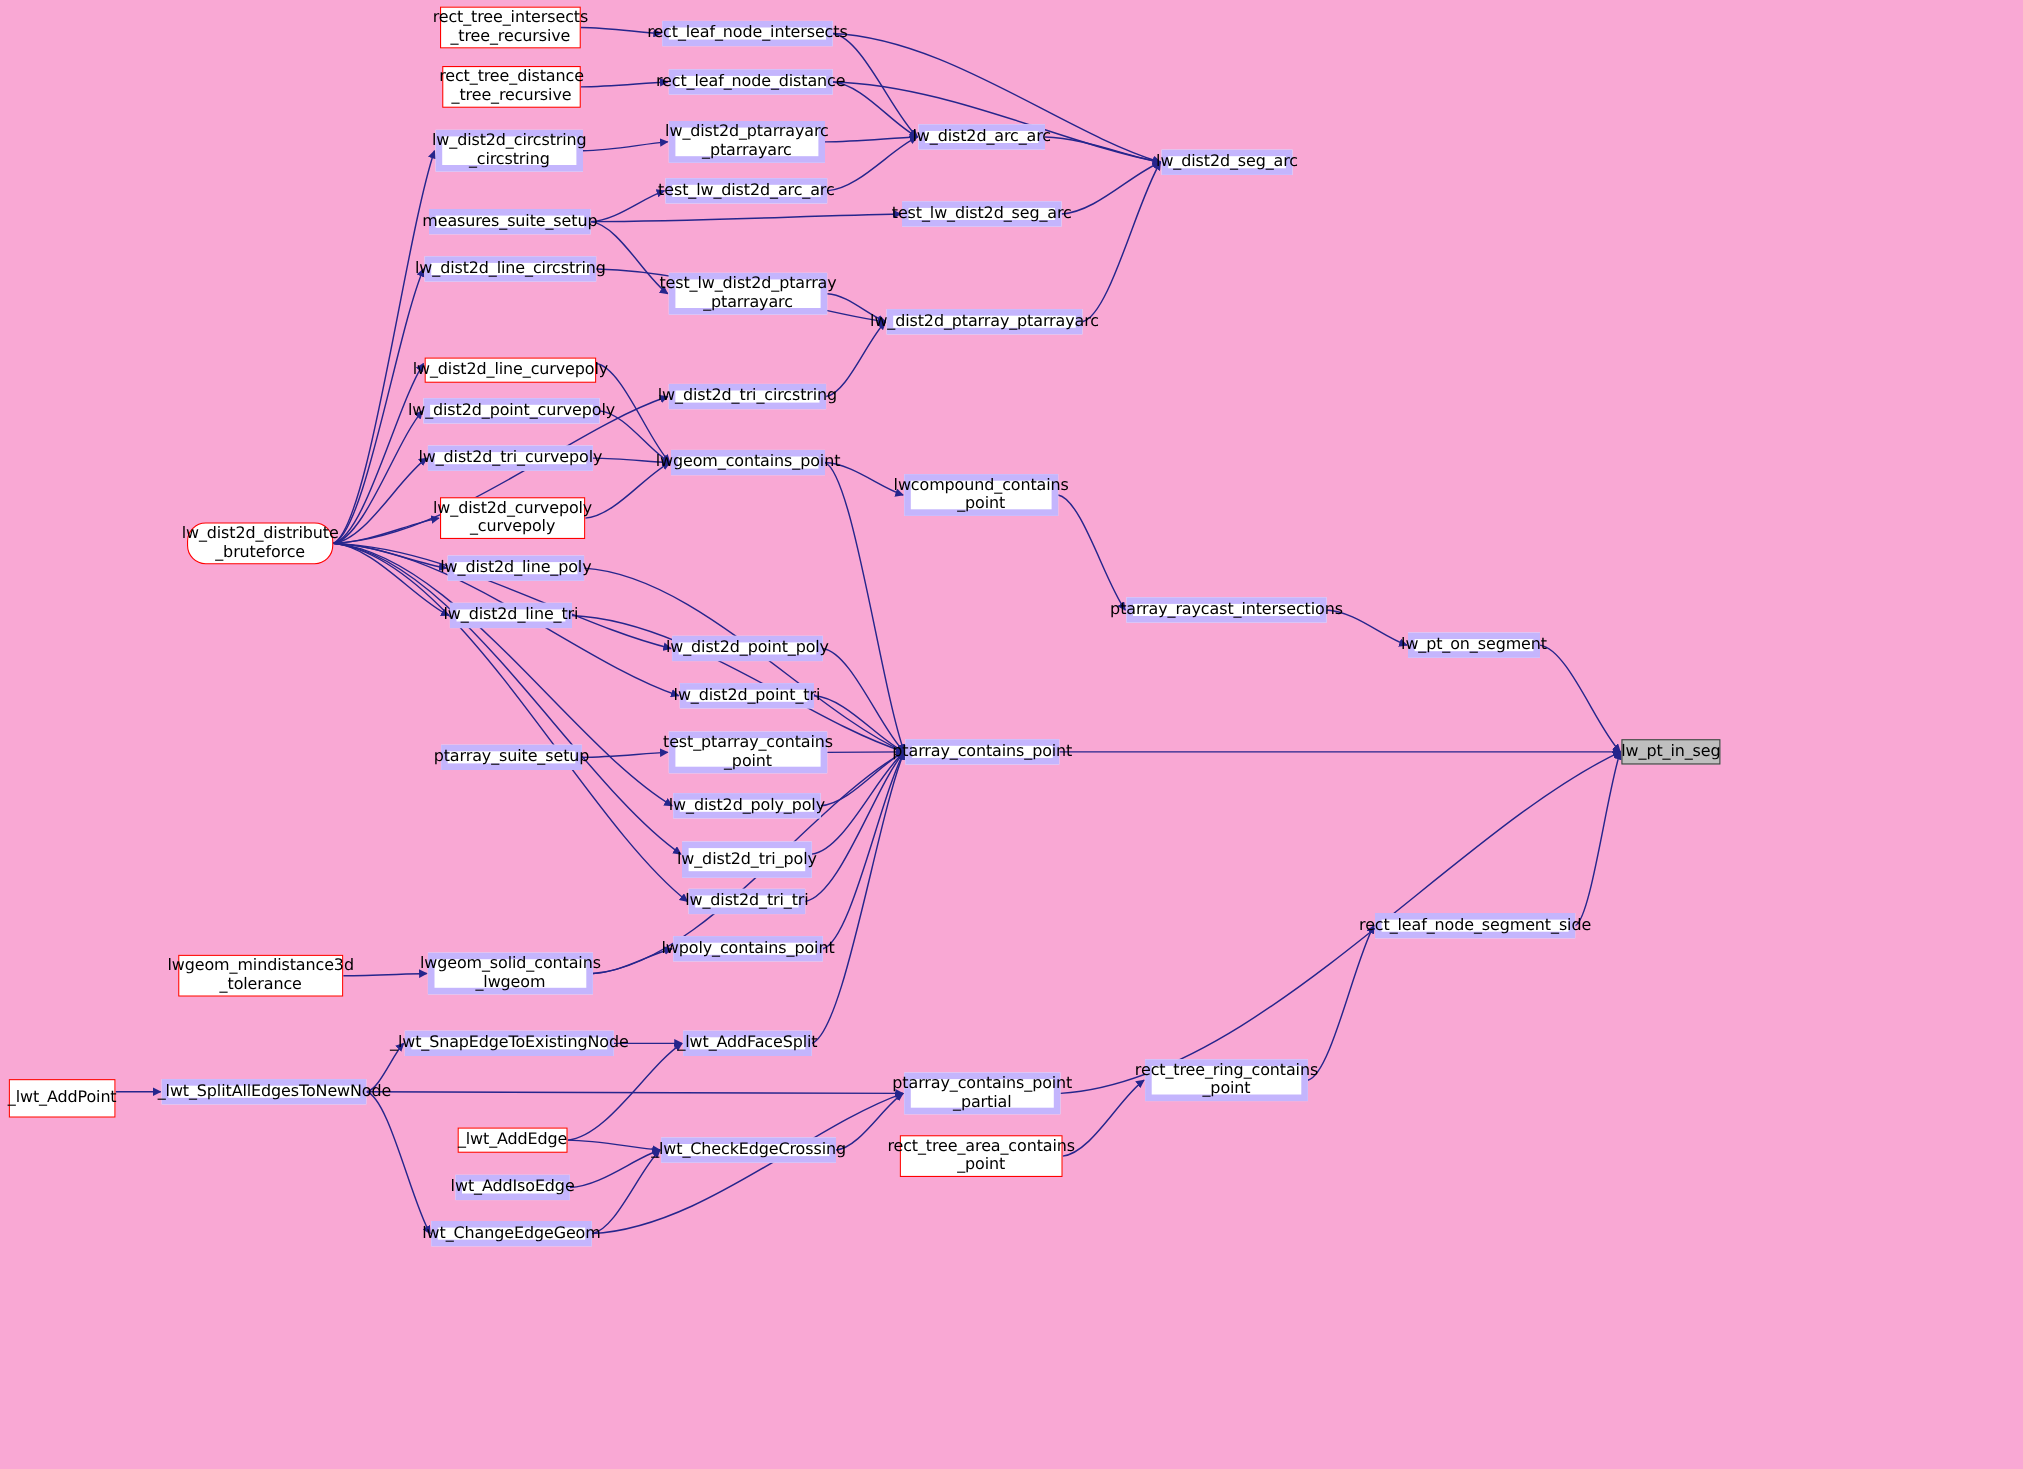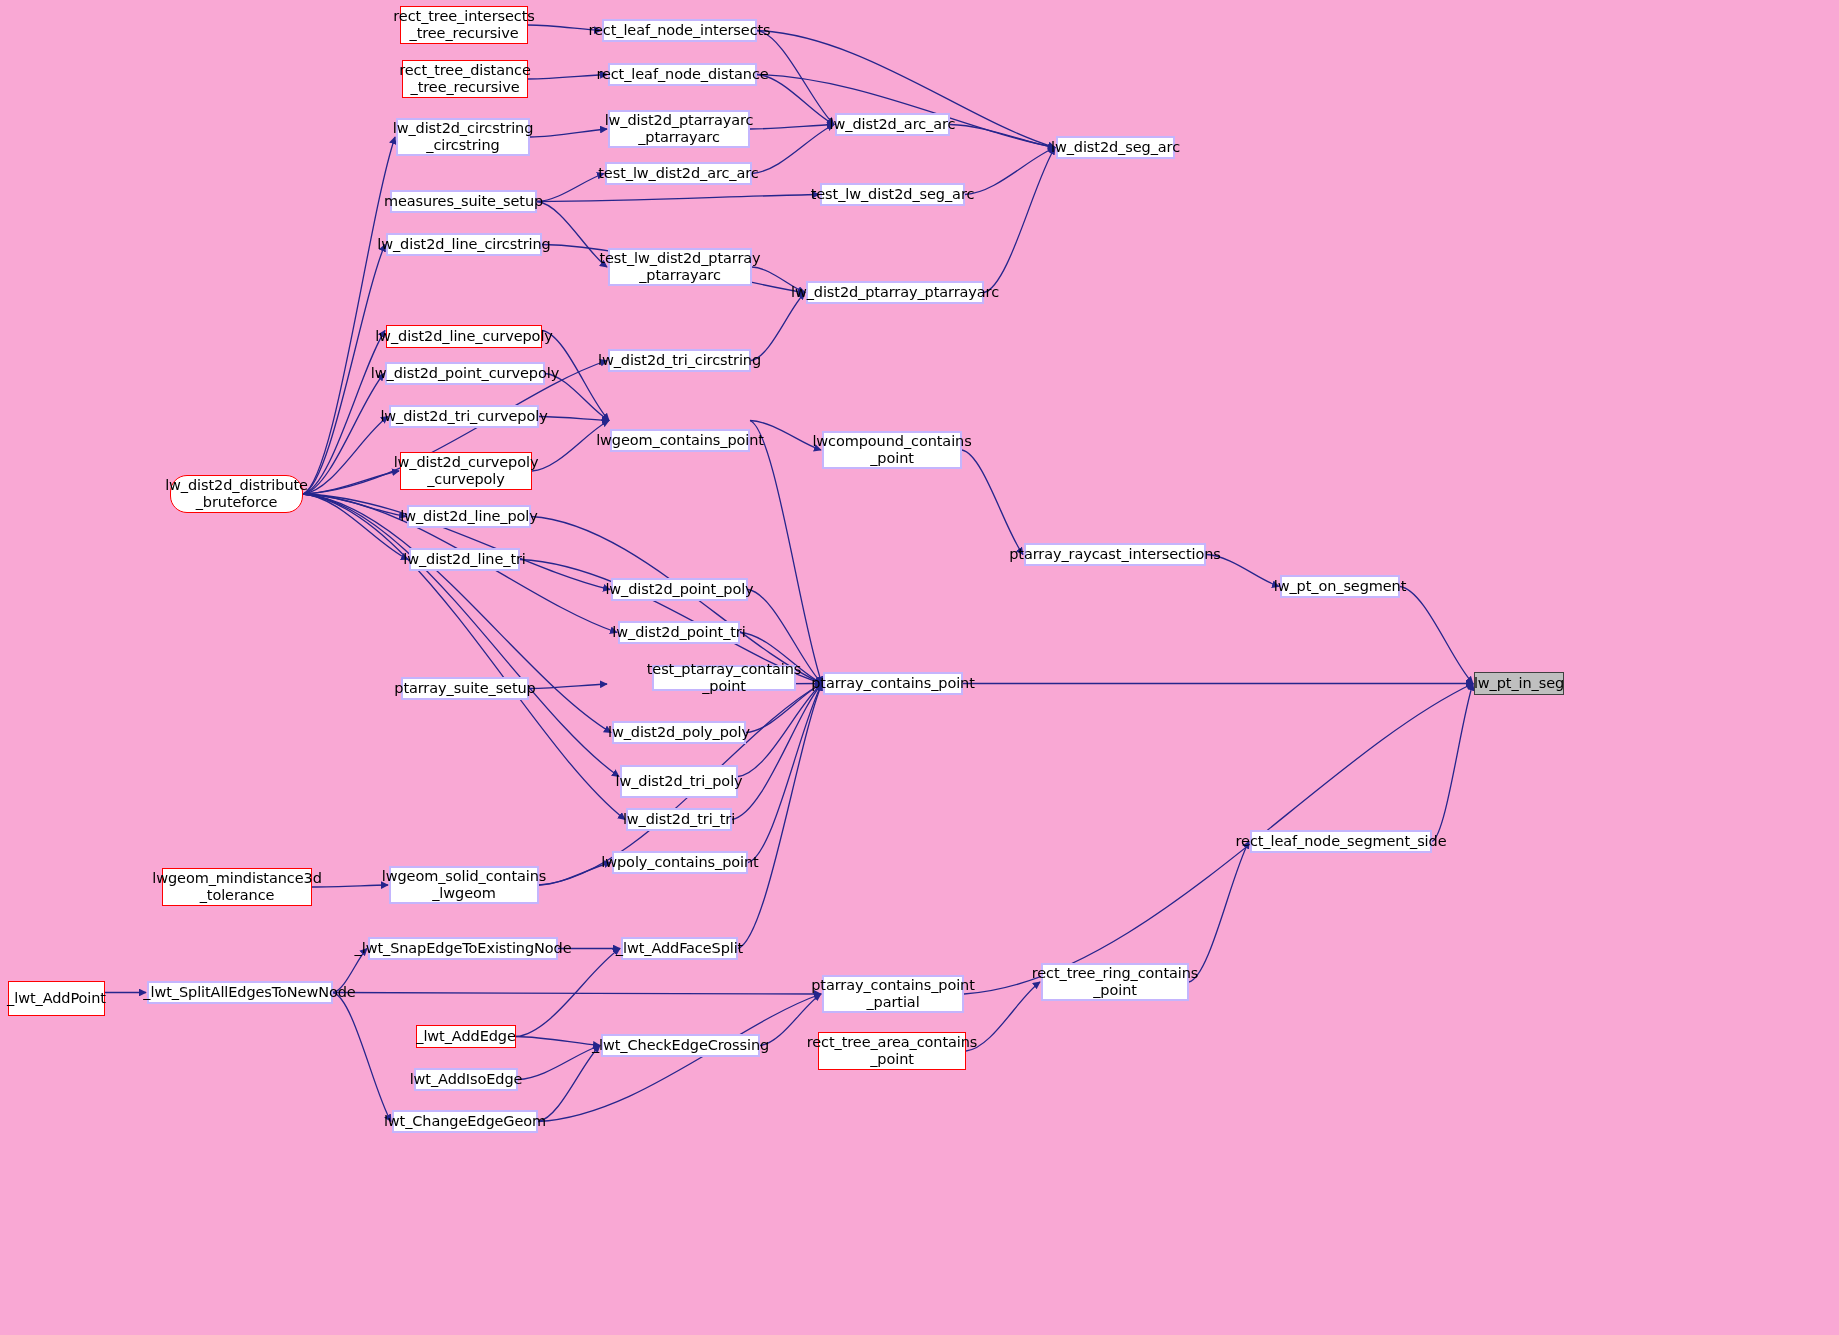--- a/index.html
+++ b/index.html
@@ -18,21 +18,21 @@
     pointer-events:none;
   }
   .node{
     position:absolute;
     box-sizing:border-box;
     display:flex;
     align-items:center;
     justify-content:center;
     text-align:center;
     background:#ffffff;
-    border:2px solid #c4b5fd;
+    border:6px solid #c4b5fd;
     color:#000000;
     font-size:14.5px;
     line-height:1.18;
     white-space:pre-line;
     letter-spacing:-0.1px;
     z-index:2;
   }
   .node.red{ border:1px solid #ff0000; }
   .node.highlight{ background:#bfbfbf; border:1px solid #404040; }
 </style>
@@ -137,35 +137,35 @@
       <div class="node" style="left: 390px; top: 190px; width: 147px; height: 23px;">measures_suite_setup</div>
       <div class="node" style="left: 820px; top: 183px; width: 145px; height: 23px;">test_lw_dist2d_seg_arc</div>
       <div class="node" style="left: 386px; top: 233px; width: 156px; height: 23px;">lw_dist2d_line_circstring</div>
       <div class="node" style="left: 608px; top: 248px; width: 144px; height: 38px;">test_lw_dist2d_ptarray
 _ptarrayarc</div>
       <div class="node" style="left: 806px; top: 281px; width: 178px; height: 23px;">lw_dist2d_ptarray_ptarrayarc</div>
       <div class="node red" style="left: 386px; top: 325px; width: 156px; height: 23px;">lw_dist2d_line_curvepoly</div>
       <div class="node" style="left: 608px; top: 349px; width: 143px; height: 23px;">lw_dist2d_tri_circstring</div>
       <div class="node" style="left: 385px; top: 362px; width: 160px; height: 23px;">lw_dist2d_point_curvepoly</div>
       <div class="node" style="left: 389px; top: 405px; width: 150px; height: 23px;">lw_dist2d_tri_curvepoly</div>
-      <div class="node" style="left: 610px; top: 409px; width: 140px; height: 23px; margin-top: 20px;">lwgeom_contains_point</div>
+      <div class="node" style="left: 610px; top: 409px; width: 140px; height: 23px;">lwgeom_contains_point</div>
       <div class="node" style="left: 822px; top: 431px; width: 140px; height: 38px;">lwcompound_contains
 _point</div>
       <div class="node red" style="left: 400px; top: 452px; width: 132px; height: 38px;">lw_dist2d_curvepoly
 _curvepoly</div>
       <div class="node red" style="left: 170px; top: 475px; width: 133px; height: 38px; border-radius: 17px;">lw_dist2d_distribute
 _bruteforce</div>
       <div class="node" style="left: 407px; top: 505px; width: 124px; height: 23px;">lw_dist2d_line_poly</div>
       <div class="node" style="left: 1024px; top: 543px; width: 182px; height: 23px;">ptarray_raycast_intersections</div>
       <div class="node" style="left: 409px; top: 548px; width: 111px; height: 23px;">lw_dist2d_line_tri</div>
       <div class="node" style="left: 1280px; top: 575px; width: 120px; height: 23px;">lw_pt_on_segment</div>
       <div class="node" style="left: 611px; top: 578px; width: 137px; height: 23px;">lw_dist2d_point_poly</div>
       <div class="node" style="left: 618px; top: 621px; width: 122px; height: 23px;">lw_dist2d_point_tri</div>
       <div class="node" style="left: 401px; top: 677px; width: 128px; height: 23px;">ptarray_suite_setup</div>
-      <div class="node" style="left: 608px; top: 665px; width: 144px; height: 26px; margin-left: 44px;">test_ptarray_contains
+      <div class="node" style="left: 608px; top: 665px; width: 144px; height: 38px;">test_ptarray_contains
 _point</div>
       <div class="node" style="left: 823px; top: 672px; width: 140px; height: 23px;">ptarray_contains_point</div>
       <div class="node highlight" style="left: 1474px; top: 672px; width: 90px; height: 23px;">lw_pt_in_seg</div>
       <div class="node" style="left: 612px; top: 721px; width: 134px; height: 23px;">lw_dist2d_poly_poly</div>
       <div class="node" style="left: 620px; top: 765px; width: 118px; height: 33px;">lw_dist2d_tri_poly</div>
       <div class="node" style="left: 626px; top: 808px; width: 106px; height: 23px;">lw_dist2d_tri_tri</div>
       <div class="node" style="left: 1250px; top: 830px; width: 182px; height: 23px;">rect_leaf_node_segment_side</div>
       <div class="node" style="left: 612px; top: 851px; width: 136px; height: 23px;">lwpoly_contains_point</div>
       <div class="node red" style="left: 162px; top: 868px; width: 150px; height: 38px;">lwgeom_mindistance3d
 _tolerance</div>

